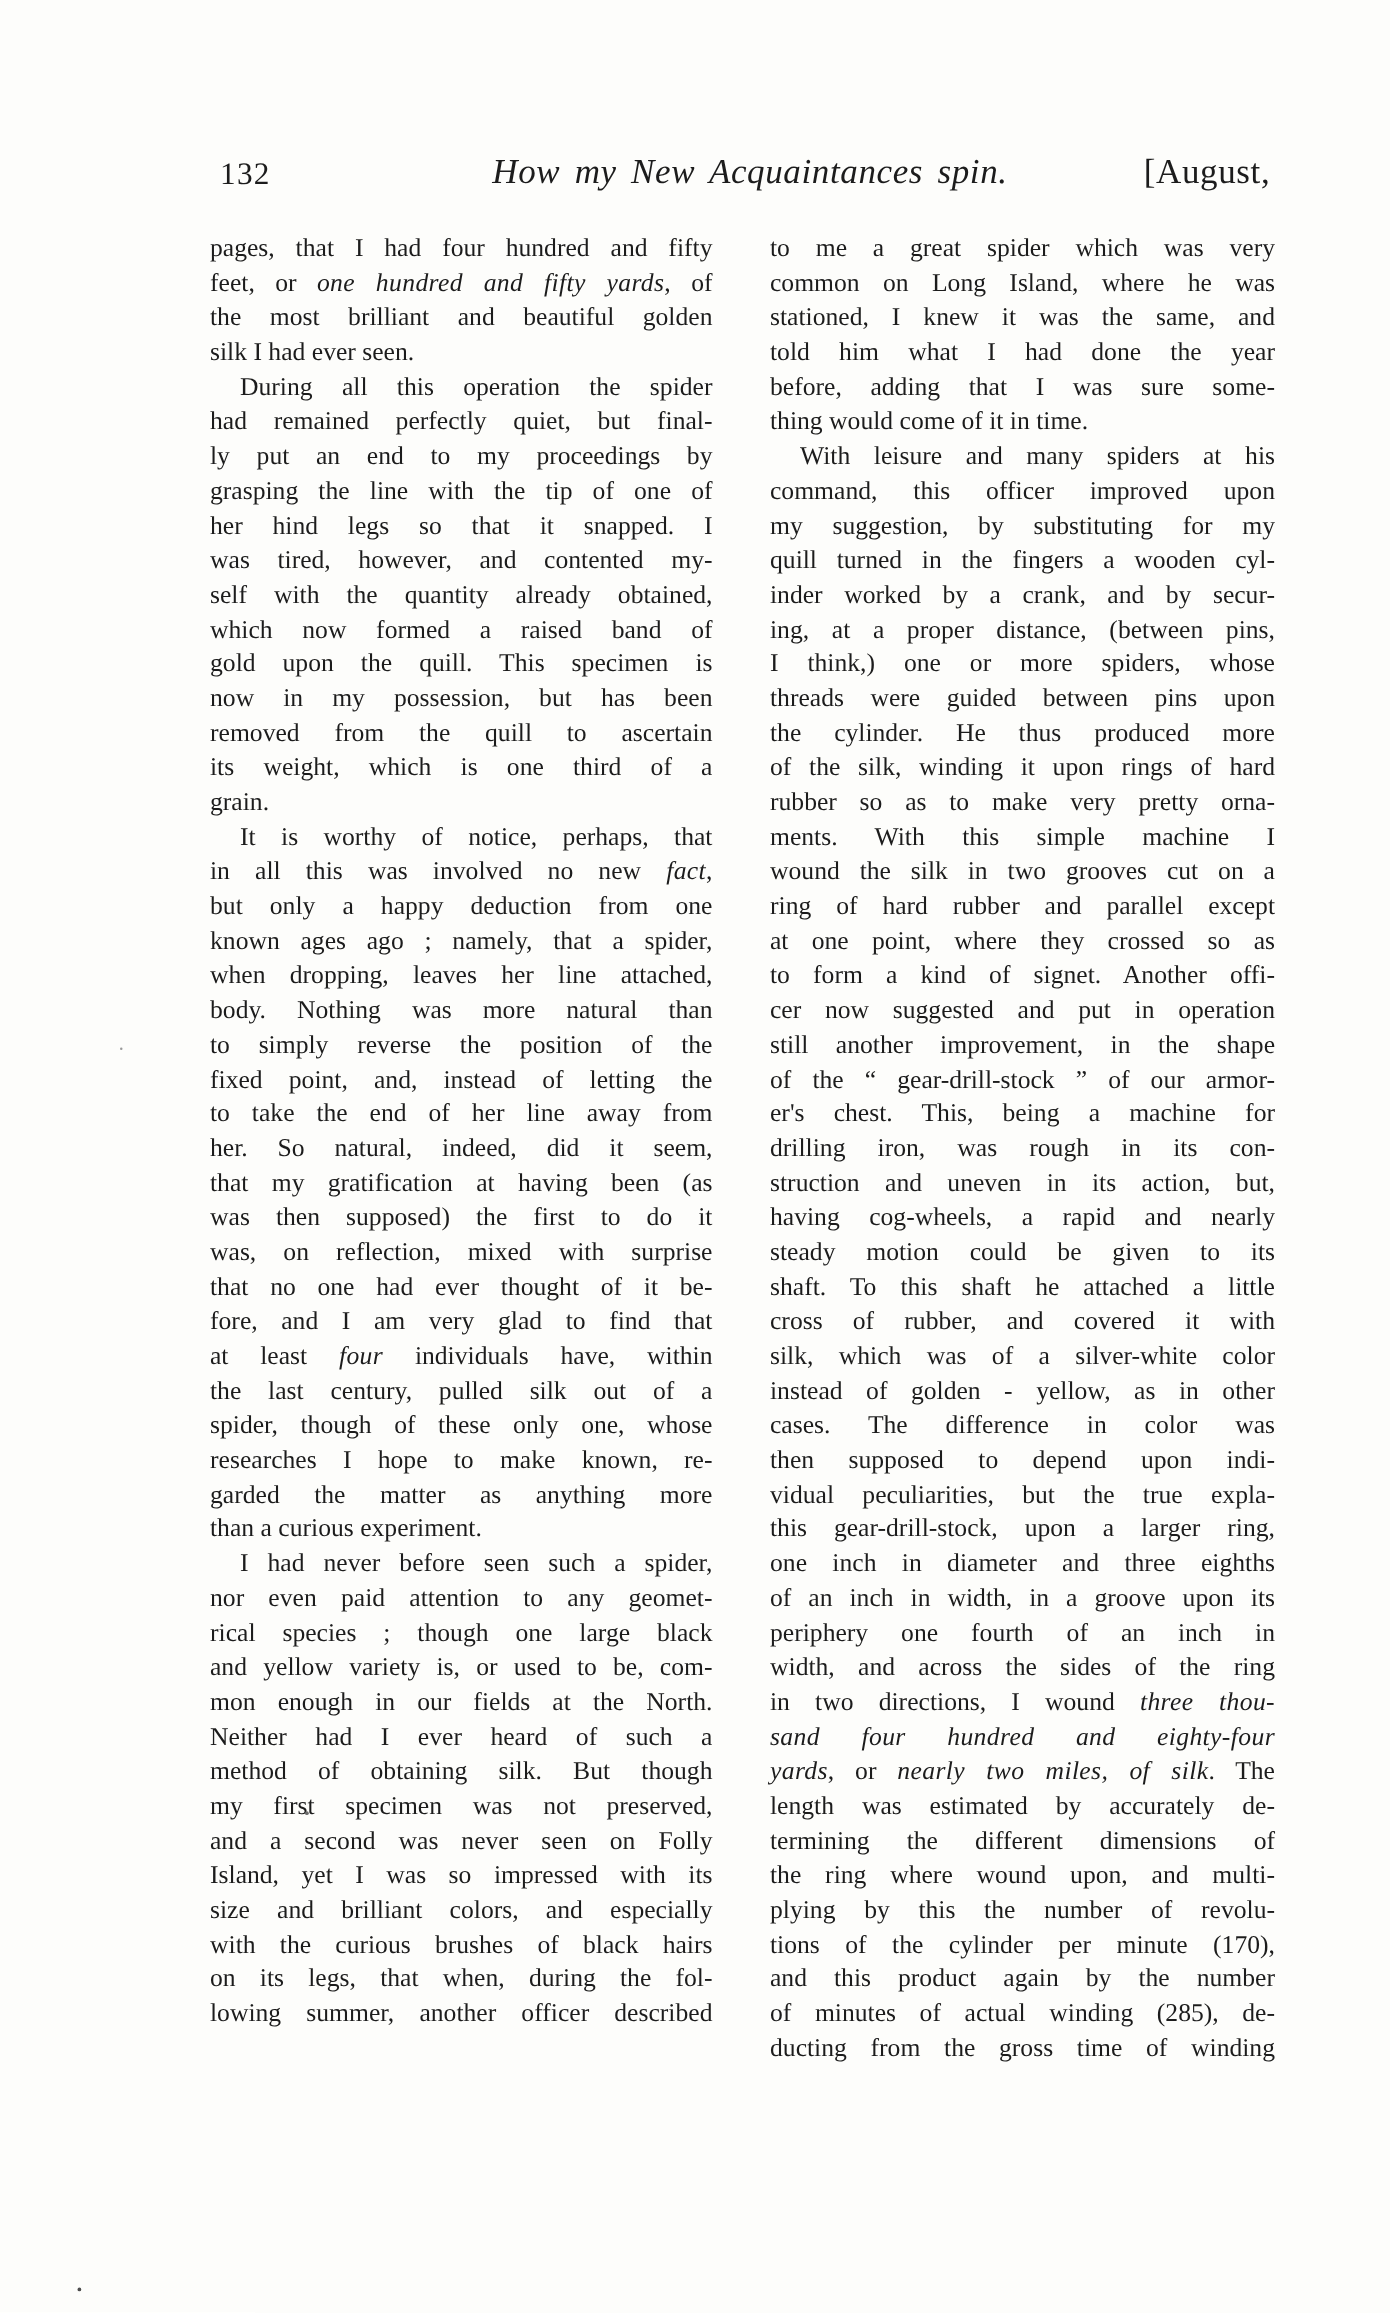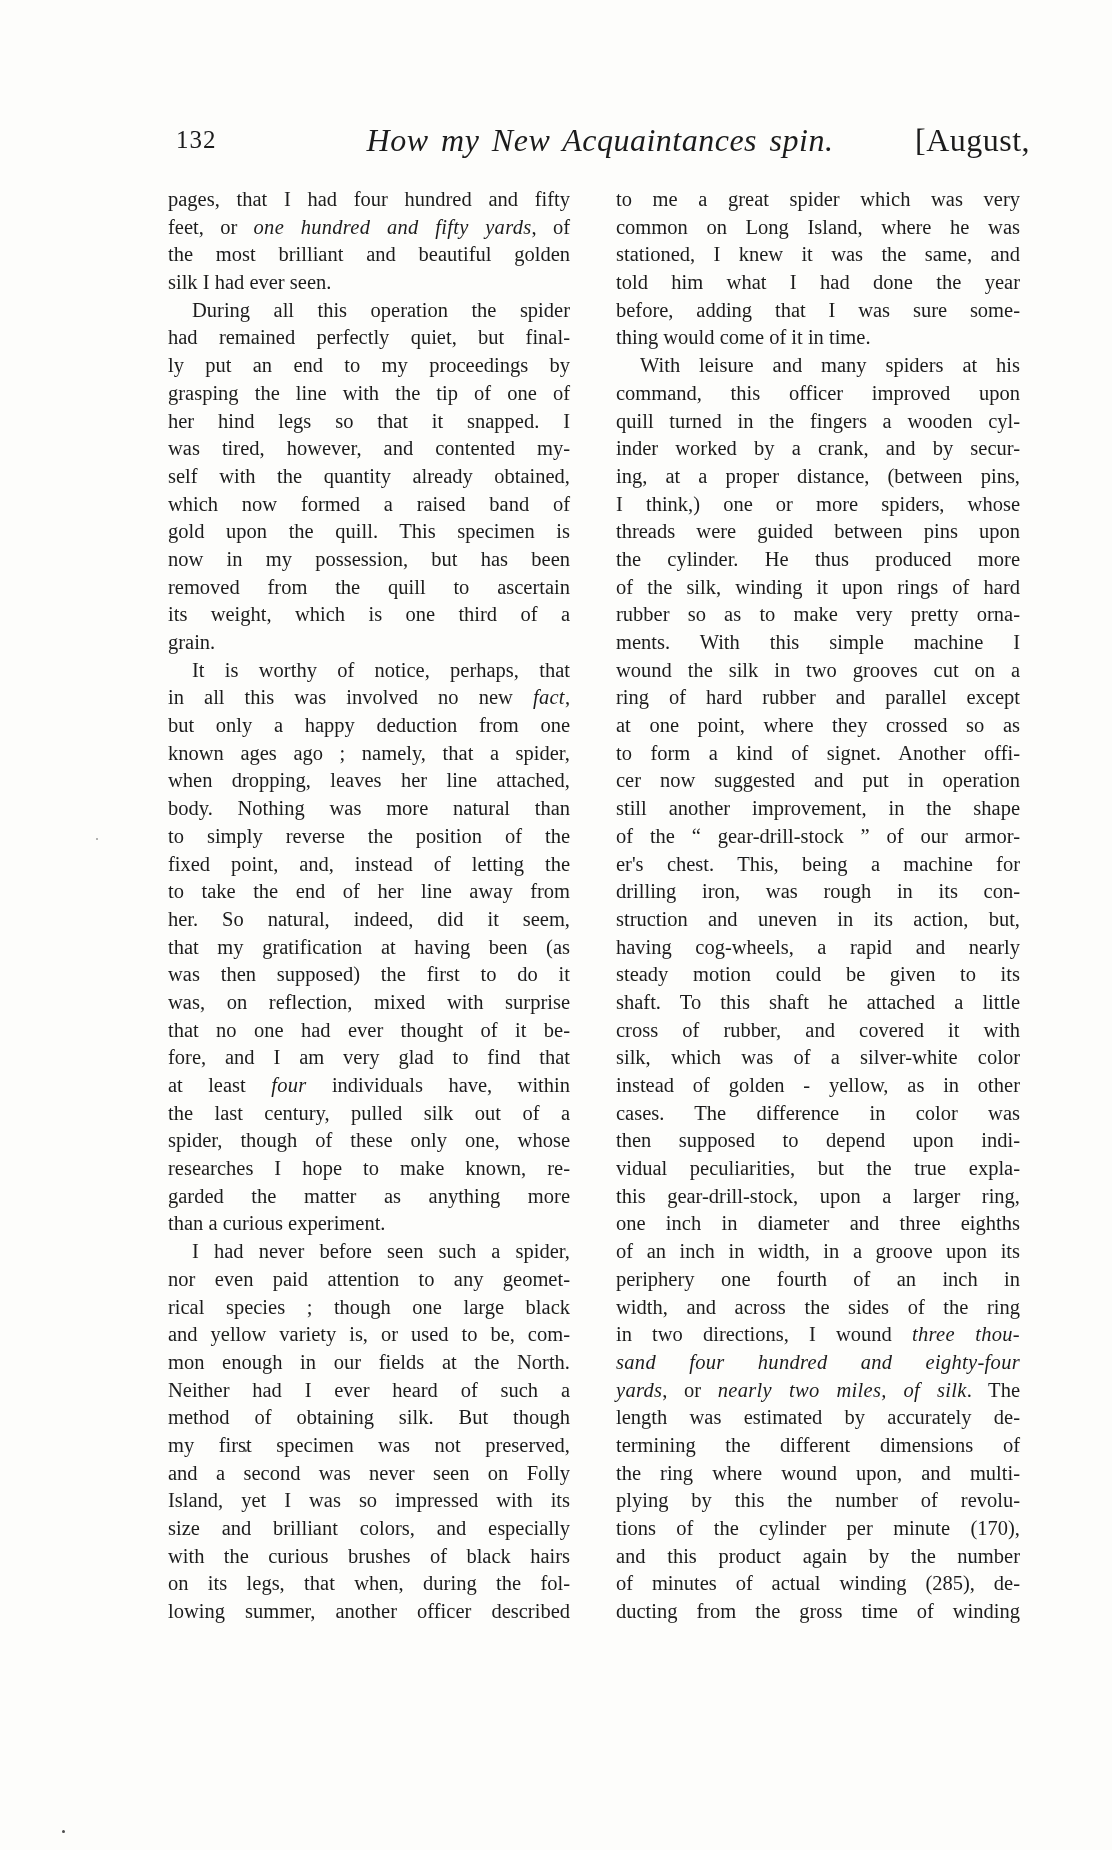--- a/index.html
+++ b/index.html
@@ -26,30 +26,30 @@
     font-size: 25px;
     letter-spacing: 1px;
   }
   .running-title {
     position: absolute;
     left: 300px;
     top: 122px;
     width: 600px;
     text-align: center;
     font-style: italic;
-    font-size: 32px;
+    font-size: 28px;
     letter-spacing: 0.5px;
     word-spacing: 4px;
   }
   .issue {
     position: absolute;
     left: 915px;
     top: 122px;
     width: 115px;
-    font-size: 32px;
+    font-size: 28px;
     text-align: left;
     letter-spacing: 0.5px;
   }
   
   .col {
     position: absolute;
     top: 186px;
     font-size: 20.5px;
     line-height: 27.7px;
   }
@@ -141,20 +141,21 @@
     </div>
   <div class="col col-right">
       <div class="line">to me a great spider which was very</div>
       <div class="line">common on Long Island, where he was</div>
       <div class="line">stationed, I knew it was the same, and</div>
       <div class="line">told him what I had done the year</div>
       <div class="line">before, adding that I was sure some-</div>
       <div class="line pend">thing would come of it in time.</div>
       <div class="line indent">With leisure and many spiders at his</div>
       <div class="line">command, this officer improved upon</div>
+      <div class="line">my suggestion, by substituting for my</div>
       <div class="line">quill turned in the fingers a wooden cyl-</div>
       <div class="line">inder worked by a crank, and by secur-</div>
       <div class="line">ing, at a proper distance, (between pins,</div>
       <div class="line">I think,) one or more spiders, whose</div>
       <div class="line">threads were guided between pins upon</div>
       <div class="line">the cylinder.  He thus produced more</div>
       <div class="line">of the silk, winding it upon rings of hard</div>
       <div class="line">rubber so as to make very pretty orna-</div>
       <div class="line">ments.  With this simple machine I</div>
       <div class="line">wound the silk in two grooves cut on a</div>

